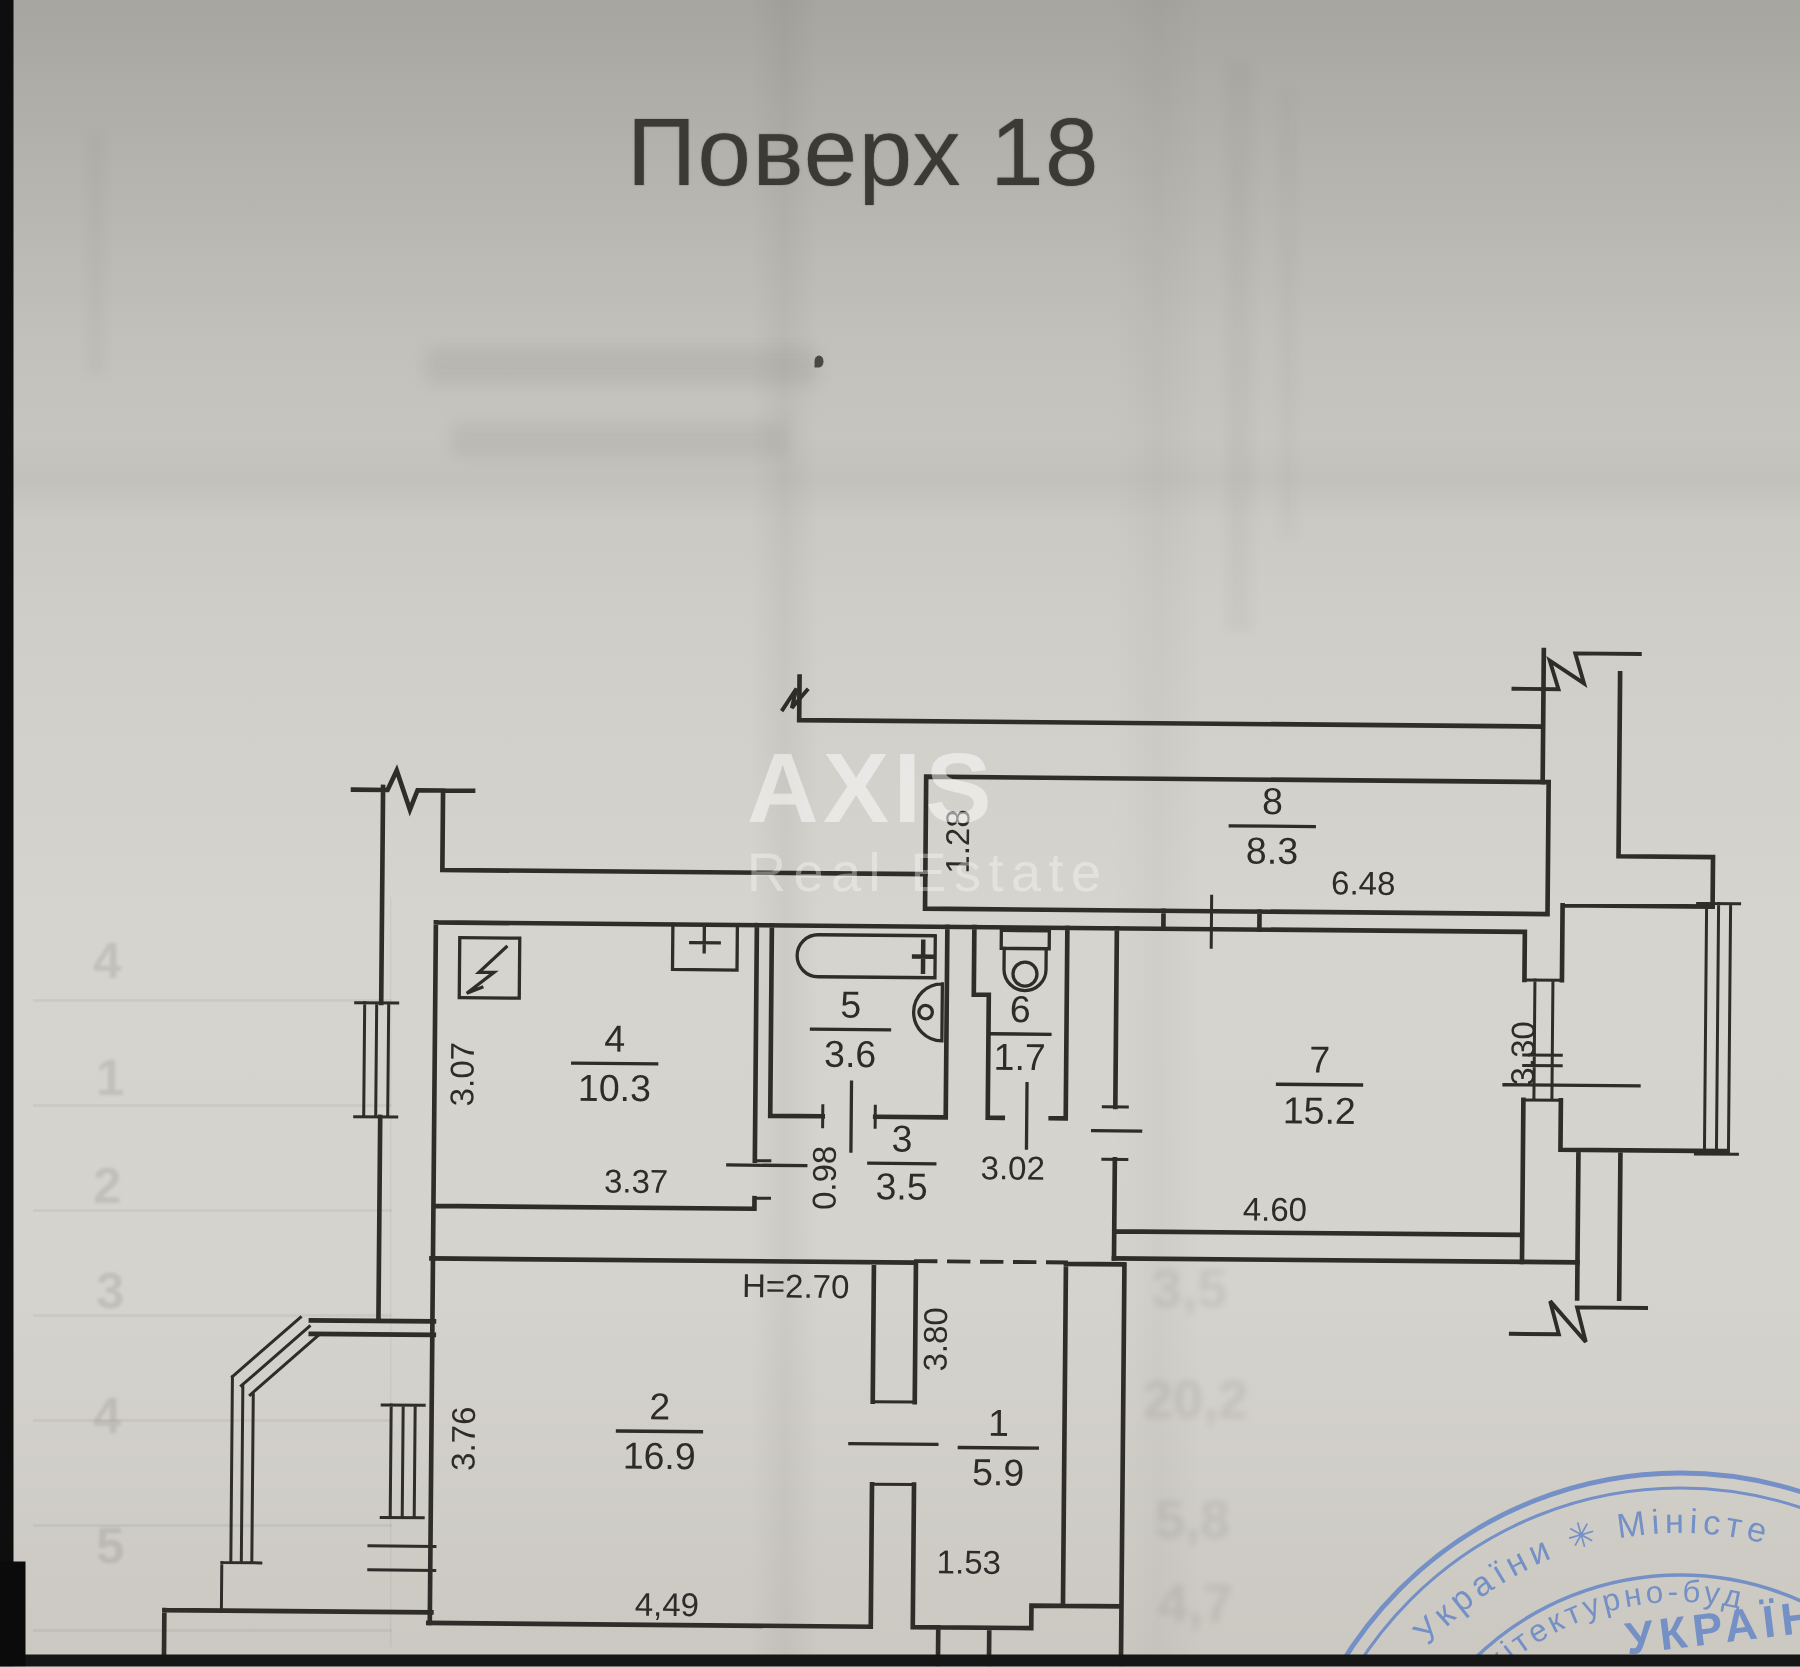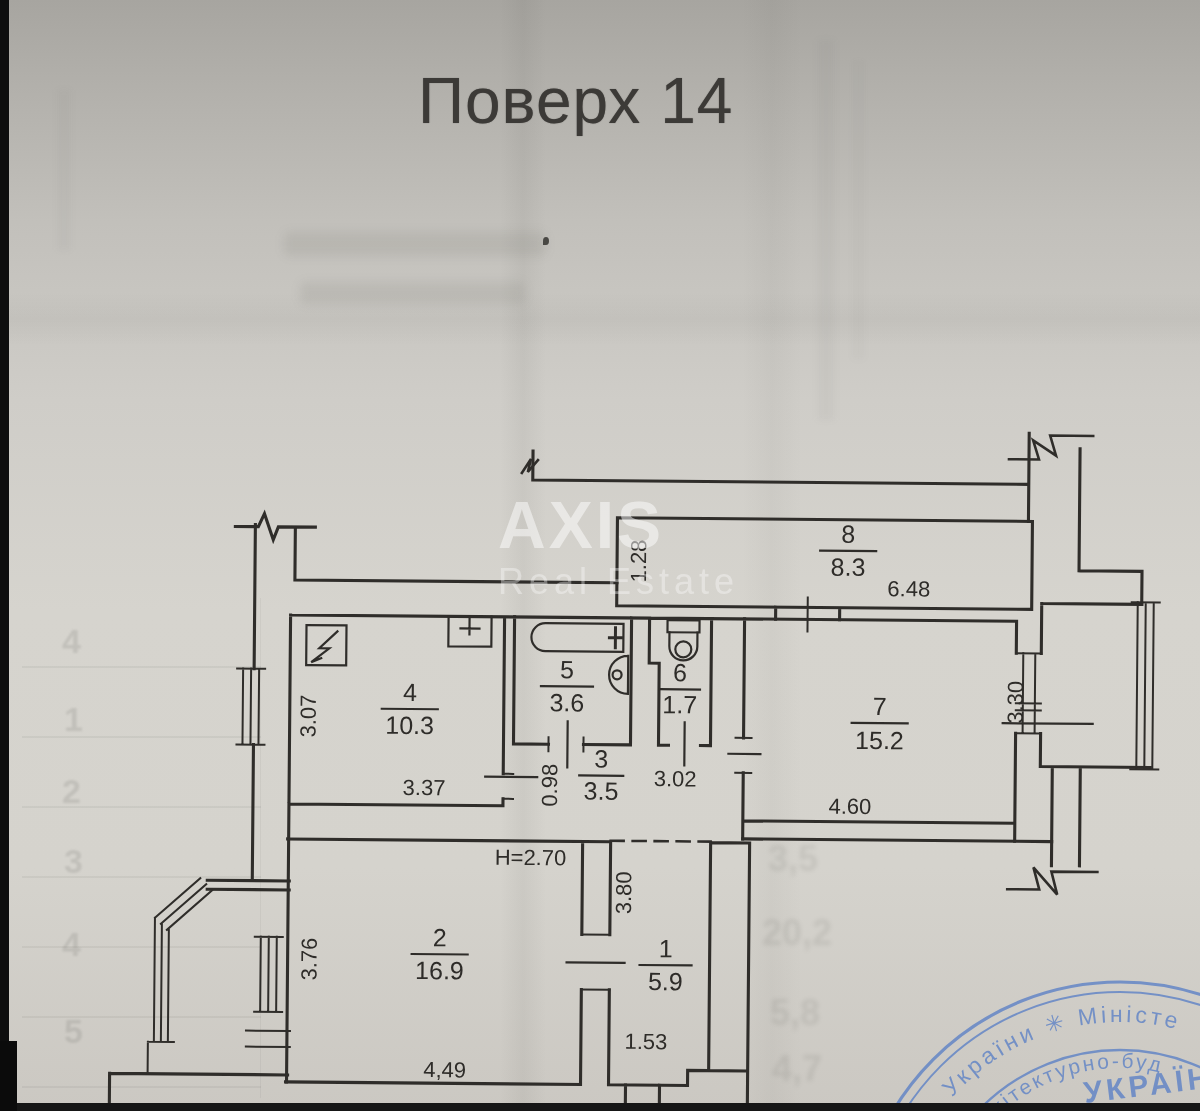--- a/index.html
+++ b/index.html
@@ -31,21 +31,21 @@
 </style>
 </head>
 <body>
 
 <div class="page">
 
   <div class="fold-v" style="left:500px"></div>
   <div class="fold-v2" style="left:742px"></div>
   <div class="fold-h" style="top:292px"></div>
 
-  <h1 class="page-title">Поверх 14</h1>
+  <h1 class="page-title">Поверх 18</h1>
   <div class="ink-dot"></div>
 
   <div class="ghost-line" style="left:284px;top:232px;width:262px;height:24px"></div>
   <div class="ghost-line" style="left:300px;top:282px;width:225px;height:22px"></div>
   <div class="ghost-col" style="left:818px;top:40px;width:16px;height:380px"></div>
   <div class="ghost-col" style="left:852px;top:60px;width:13px;height:300px;opacity:.7"></div>
   <div class="ghost-col" style="left:58px;top:90px;width:12px;height:160px"></div>
   <div class="table-ghost"></div>
 
   <div class="ghost-num" style="left:62px;top:622px">4</div>

